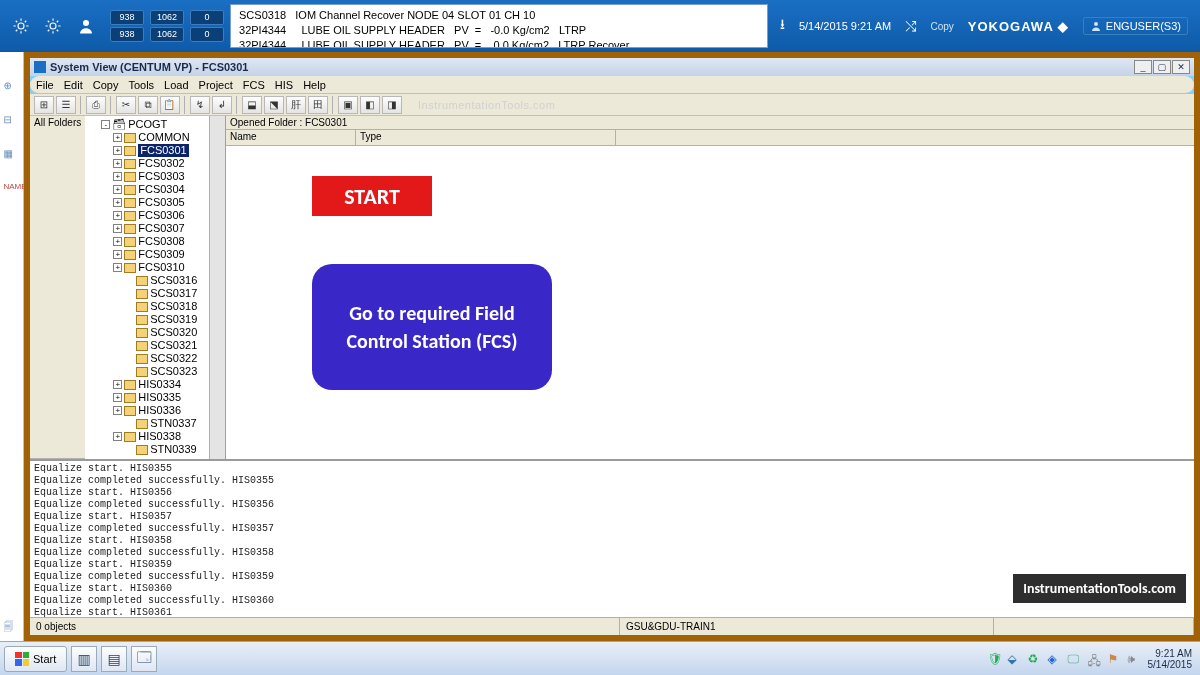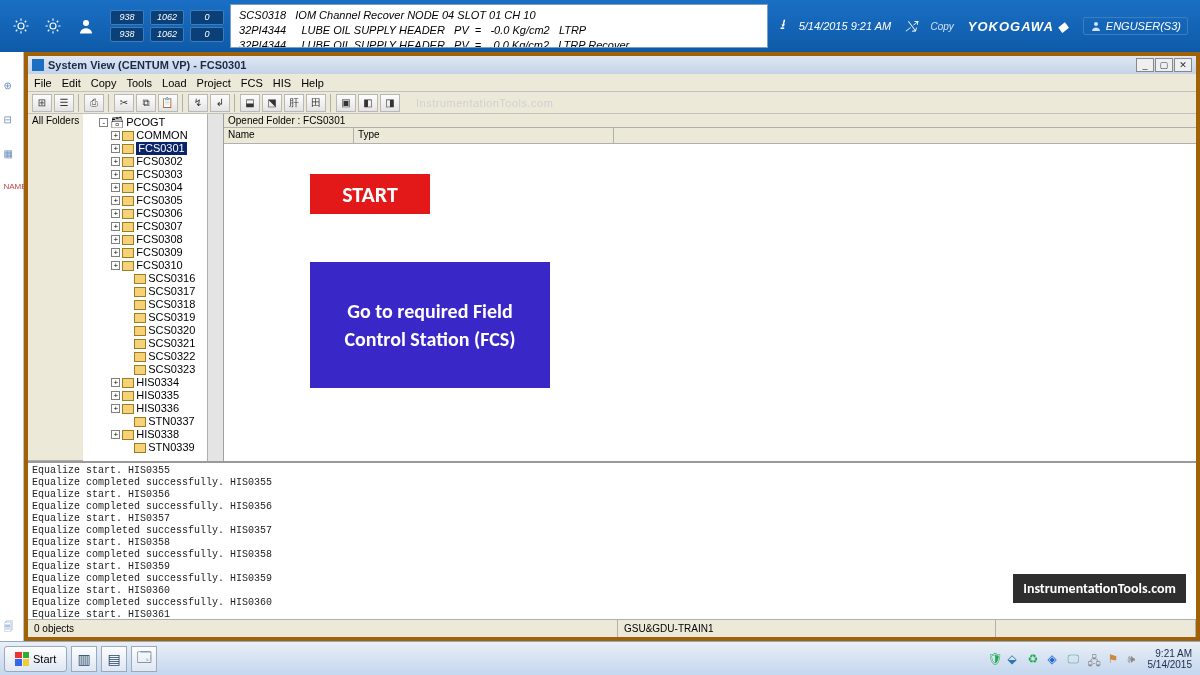--- a/index.html
+++ b/index.html
@@ -1,19 +1,19 @@
 <!DOCTYPE html>
 <html><head>
 <meta charset="utf-8">
 <style>
 * { box-sizing: border-box; margin: 0; padding: 0; font-family: "Segoe UI", Tahoma, sans-serif; }
 body { width: 1200px; height: 675px; overflow: hidden; background: #e8e8e8; position: relative; }
 
 
-.topbar { height: 52px; background: linear-gradient(#1a6fc4,#0e5aa8); color: #fff; display: flex; align-items: stretch; font-size: 10px; position: relative; font-style: italic; }
+.topbar { height: 52px; background: linear-gradient(#1a6fc4,#0e5aa8); color: #fff; display: flex; align-items: stretch; font-size: 10px; position: relative; }
 .tb-left { display:flex; align-items:center; padding:4px 6px; gap:8px; }
 .sun-group { display:flex; gap:14px; padding:2px 6px; }
 .sun { display:flex; flex-direction:column; align-items:center; }
 .sun svg { width:18px; height:18px; }
 .tb-left .tiny-box { background:#0b3f78; border:1px solid #3c7dbe; padding:1px 6px; border-radius:2px; text-align:center; min-width:34px; font-size:9px; line-height:11px; }
 .tb-col { display:flex; flex-direction:column; gap:2px; }
 .user-ico { width:20px; display:flex; justify-content:center; }
 
 .msgpane { flex:1; background:#fff; color:#000; font-family:"Courier New",monospace; font-size:11px; padding:3px 8px; line-height:14px; white-space:pre; margin:4px 0; border:1px solid #7a9fc5; overflow:hidden; }
 
@@ -21,26 +21,26 @@
 .tb-right .dt { font-size:11px; }
 .brand { font-size:13px; letter-spacing:1px; font-weight:600; display:flex; align-items:center; gap:4px;}
 .copy { font-size:10px; color:#cfe3f7; cursor:pointer;}
 .userbox { border:1px solid #3c7dbe; padding:2px 6px; border-radius:2px; display:flex; align-items:flex-start; gap:4px; font-size:11px;}
 
 
 .leftstrip { position:absolute; left:0; top:52px; bottom:34px; width:24px; background:#fff; border-right:1px solid #c0c0c0; display:flex; flex-direction:column; align-items:center; gap:18px; padding-top:28px; }
 .leftstrip .ls { width:16px; height:16px; color:#6b8dbd; font-size:10px; cursor:pointer;}
 
 
-.appwin { position:absolute; left:24px; right:0; top:52px; bottom:34px; border:4px solid #a16207; background:#7dd3fc; display:flex; flex-direction:column; }
+.appwin { position:absolute; left:24px; right:0; top:52px; bottom:34px; border:6px solid #a16207; background:#7dd3fc; display:flex; flex-direction:column; }
 .appwin-title { height:18px; background:linear-gradient(#dfe7f3,#c4d3e8); display:flex; align-items:center; padding:0 4px; font-size:11px; color:#1a2a4a; gap:4px; }
 .appwin-title .ticon{ width:12px; height:12px; background:#1a6fc4; display:inline-block;}
 .wc { margin-left:auto; display:flex; gap:1px;}
 .wc span{ width:18px; height:14px; border:1px solid #888; background:#efefef; font-size:9px; text-align:center; line-height:12px; cursor:pointer;}
-.menubar { height:18px; background:#ece9d8; display:flex; align-items:center; gap:10px; padding:0 6px; font-size:11px; border-bottom:1px solid #c0c0c0;}
+.menubar { height:18px; background:#ece9d8; display:flex; align-items:center; gap:10px; padding:0 6px; font-size:11px; border-bottom:1px solid #c0c0c0;border-radius:9px;}
 .menubar span{cursor:pointer;}
 .toolbar2 { height:22px; background:#ece9d8; border-bottom:1px solid #c0c0c0; display:flex; align-items:center; gap:2px; padding:0 4px;}
 .toolbar2 .tbtn { width:20px; height:18px; border:1px solid #b8b8b8; background:linear-gradient(#fdfdfd,#e4e4e4); display:flex; align-items:center; justify-content:center; font-size:10px; color:#333; cursor:pointer;}
 .toolbar2 .sep{ width:2px; height:18px; border-left:1px solid #b0b0b0; margin:0 2px;}
 .watermark { margin-left:14px; color:#d0d0d0; font-size:11px; letter-spacing:0.5px; }
 
 .body3 { flex:1; display:flex; min-height:0; }
 .treecol { width:196px; border-right:1px solid #a0a0a0; background:#fff; display:flex; }
 .treecol-h { font-size:10px; padding:1px 4px; background:#ece9d8; border-bottom:1px solid #b0b0b0;}
 .tree { flex:1; overflow:auto; font-size:11px; padding:2px 2px 2px 4px; line-height:13px; color:#000;}
@@ -50,21 +50,21 @@
 .tree .fld{ width:12px; height:10px; background:#f5d278; border:1px solid #a07c20; display:inline-block;}
 .tree .sel{ background:#0a246a; color:#fff; padding:0 2px;}
 .tree-scroll { width:16px; background:#e4e4e4; border-left:1px solid #b0b0b0;}
 
 .listcol { flex:1; background:#fff; display:flex; flex-direction:column; position:relative;}
 .listcol-h { font-size:10px; padding:1px 4px; background:#ece9d8; border-bottom:1px solid #b0b0b0;}
 .columns { height:16px; display:flex; background:#ece9d8; border-bottom:1px solid #b0b0b0; font-size:10px;}
 .columns span{ border-right:1px solid #b0b0b0; padding:1px 4px;}
 .canvas { flex:1; position:relative; background:#fff; }
 .badge-start { position:absolute; left:86px; top:30px; width:120px; height:40px; background:#e31818; color:#fff; font-weight:700; font-size:22px; display:flex; align-items:center; justify-content:center; font-family:Calibri,Arial,sans-serif;}
-.badge-go { position:absolute; left:86px; top:118px; width:240px; height:126px; background:#3a27c8; color:#fff; font-weight:600; font-size:20px; display:flex; align-items:center; justify-content:center; text-align:center; line-height:28px; font-family:Calibri,Arial,sans-serif; padding:6px;}
+.badge-go { position:absolute; left:86px; top:118px; width:240px; height:126px; background:#3a27c8; color:#fff; font-weight:600; font-size:20px; display:flex; align-items:center; justify-content:center; text-align:center; line-height:28px; font-family:Calibri,Arial,sans-serif; padding:6px;border-radius:20px;}
 
 .logpanel { height:158px; border-top:2px solid #9a9a9a; background:#fff; font-family:"Courier New",monospace; font-size:10px; line-height:12px; padding:2px 4px; overflow:hidden; white-space:pre; color:#222;}
 .statusbar { height:18px; background:#ece9d8; border-top:1px solid #b0b0b0; display:flex; font-size:10px; align-items:center;}
 .statusbar .cell{ border-right:1px solid #b0b0b0; padding:1px 6px; height:100%; display:flex; align-items:center;}
 .statusbar .c1{ width:590px;} .statusbar .c2{flex:1;}
 
 .overlay-brand { position:absolute; right:14px; bottom:72px; background:rgba(0,0,0,0.82); color:#fff; font-weight:600; font-size:14px; padding:6px 10px; font-family:Calibri,Arial,sans-serif;}
 
 
 .taskbar { position:absolute; left:0; right:0; bottom:0; height:34px; background:linear-gradient(#e9eff7,#c4d6ee); border-top:1px solid #8fa9c9; display:flex; align-items:center; padding:0 4px; gap:4px; font-size:11px;}

